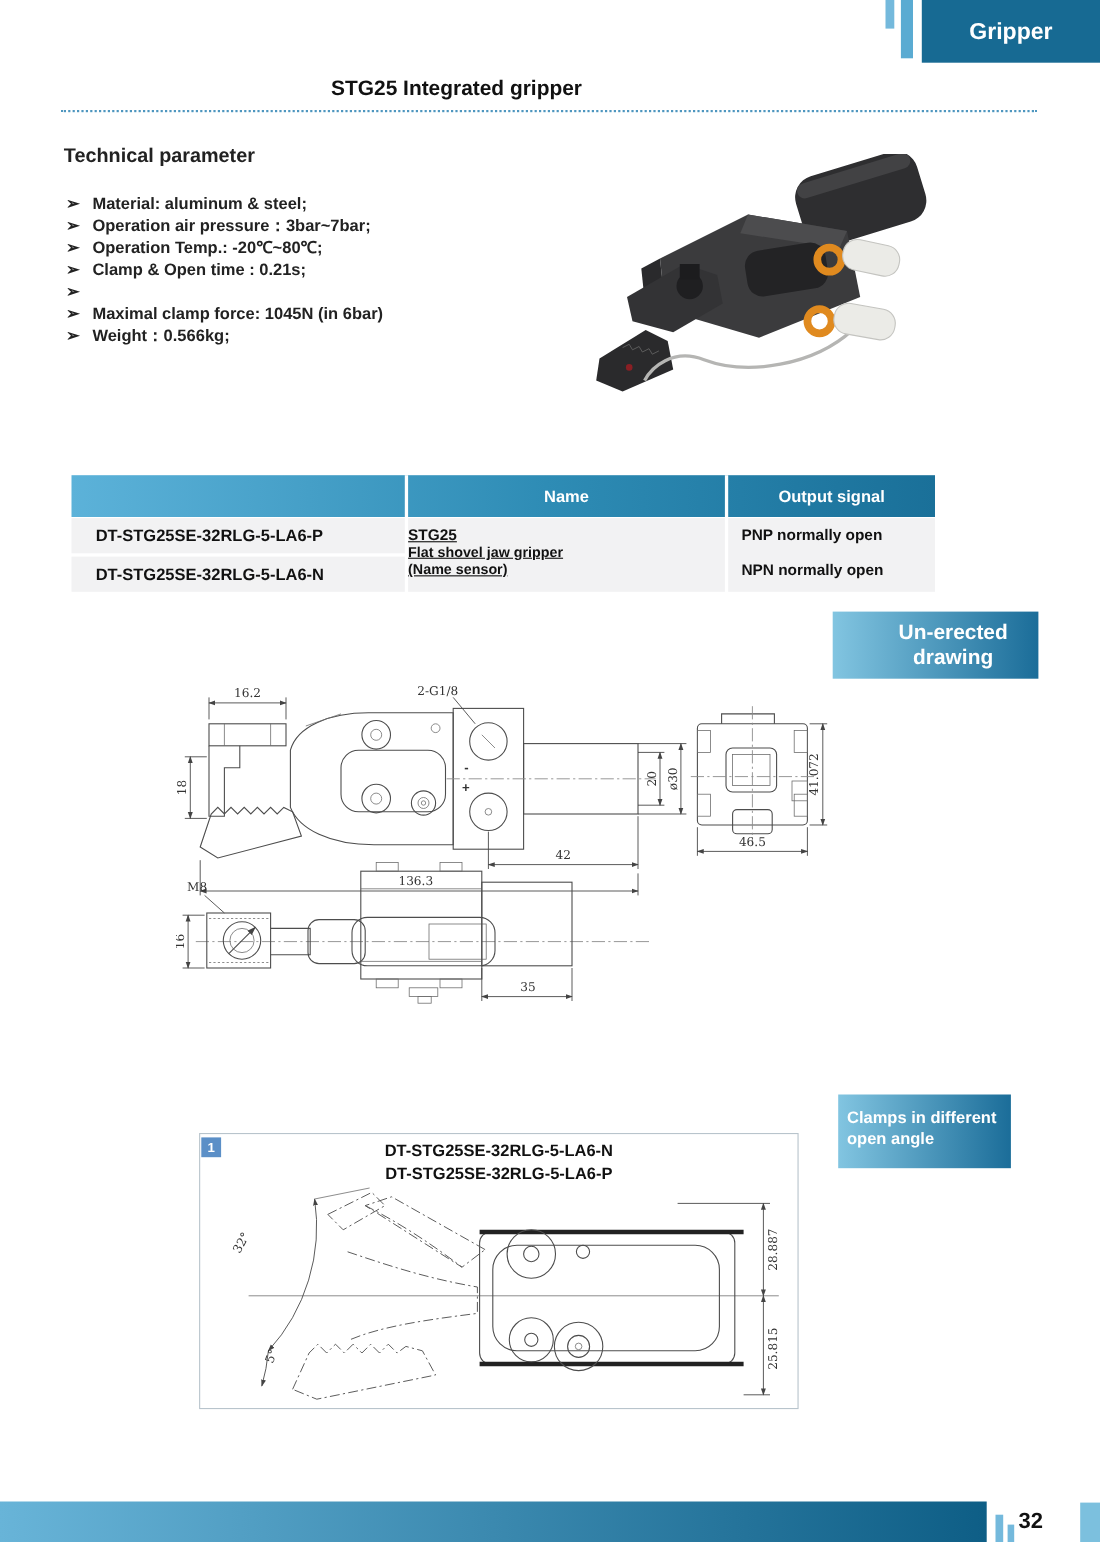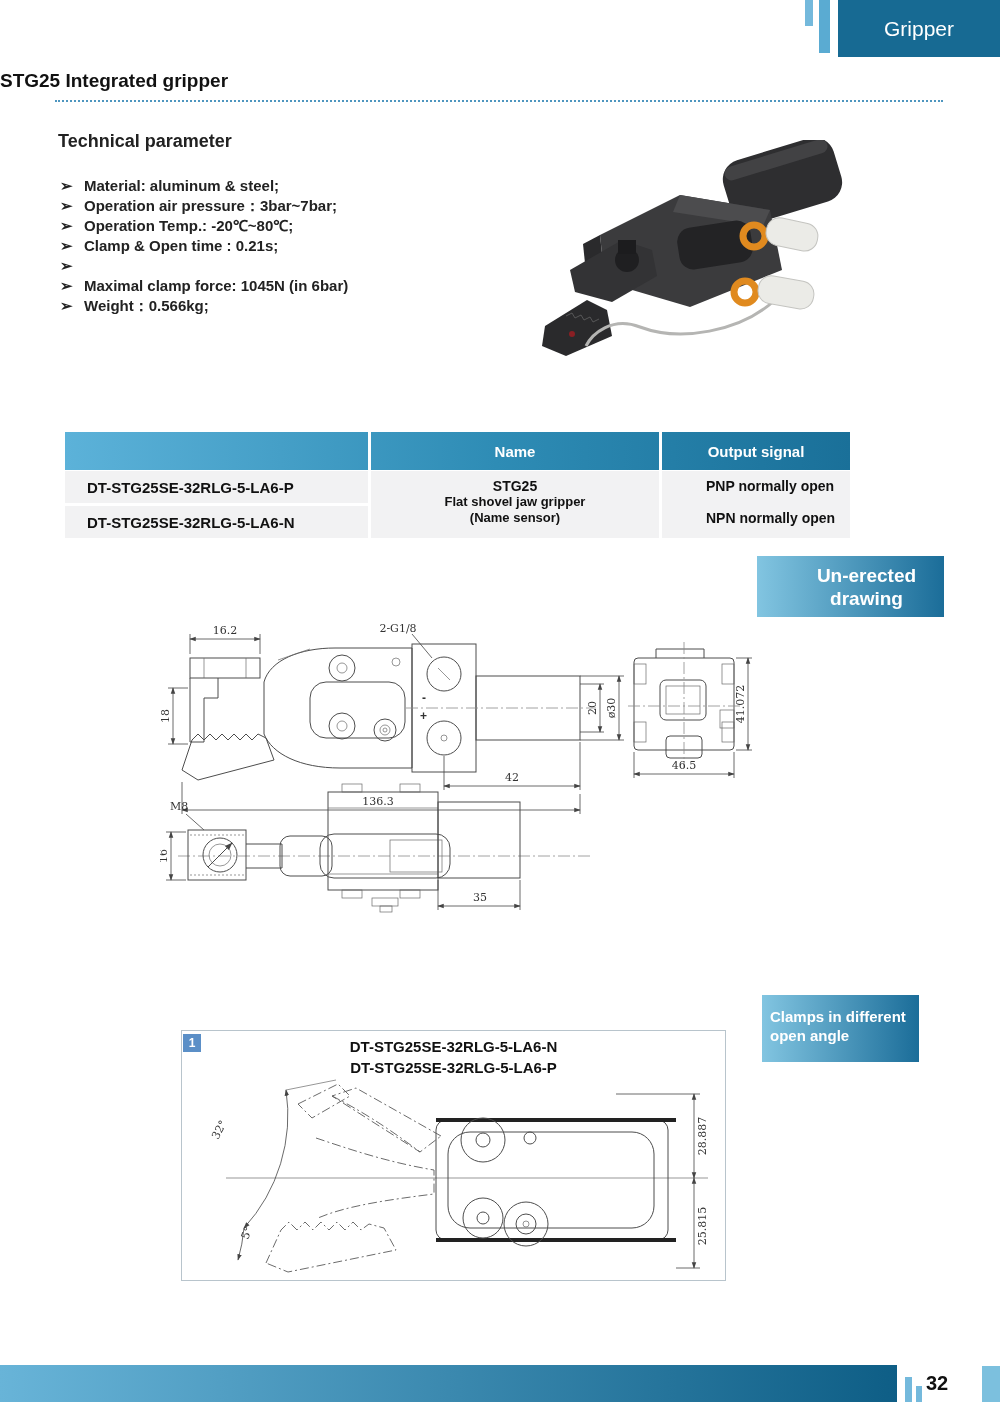--- a/index.html
+++ b/index.html
@@ -5,44 +5,44 @@
   html,body{margin:0;padding:0;background:#fff;}
   #page{position:relative;width:1000px;height:1402px;background:#fff;overflow:hidden;
         font-family:"Liberation Sans",sans-serif;color:#1a1a1a;}
   .abs{position:absolute;}
 
   
   .hdr-bar1{left:805px;top:0;width:8px;height:26px;background:#74b9dc;}
   .hdr-bar2{left:819px;top:0;width:11px;height:53px;background:#5aabd2;}
   .hdr-box{left:838px;top:0;width:162px;height:57px;background:#176a93;
            display:flex;align-items:center;justify-content:center;}
-  .hdr-box span{color:#fff;font-weight:normal;font-size:21px;}
-
-  .page-title{left:0;top:70px;width:830px;font-size:19px;font-weight:bold;color:#111;}
+  .hdr-box span{color:#fff;font-weight:bold;font-size:21px;}
+
+  .page-title{left:0;top:70px;width:830px;text-align:center;font-size:19px;font-weight:bold;color:#111;}
   .title-rule{left:55px;top:100px;width:888px;border-top:2px dotted #4e96bf;height:0;}
 
   .tech-head{left:58px;top:131px;font-size:18px;font-weight:bold;color:#222;}
   .tp-list{left:60px;top:176px;width:480px;}
   .tp-item{display:flex;font-size:15px;font-weight:bold;color:#222;line-height:20px;}
   .tp-arrow{width:24px;flex:0 0 24px;color:#222;}
 
   
   .tbl-header{left:65px;top:432px;width:785px;height:38px;
       background:linear-gradient(90deg,#5cb2d9 0%,#2e8cb5 55%,#1a7099 100%);}
   .tbl-sep{top:432px;width:3px;height:106px;background:#fff;}
   .th-label{position:absolute;top:0;height:38px;display:flex;align-items:center;justify-content:center;
       color:#fff;font-weight:bold;font-size:15px;}
   .cell{background:#f2f2f3;}
   .type-cell{left:65px;width:303px;height:32px;display:flex;align-items:center;
       padding-left:22px;box-sizing:border-box;font-weight:bold;font-size:15px;color:#111;}
-  .name-cell{left:371px;top:471px;width:288px;height:67px;text-align:center;color:#111;}
+  .name-cell{left:371px;top:471px;width:288px;height:67px;text-align:left;color:#111;text-decoration:underline;}
   .name-cell .l1{margin-top:7px;font-weight:bold;font-size:14px;}
   .name-cell .l2,.name-cell .l3{font-weight:bold;font-size:13px;line-height:16px;}
   .out-cell{left:662px;top:471px;width:188px;height:67px;color:#111;}
-  .out-line{position:absolute;left:12px;font-weight:bold;font-size:14px;margin-left:32px;}
+  .out-line{position:absolute;left:12px;font-weight:bold;font-size:14px;}
 
   
   .badge{background:linear-gradient(90deg,#82c5e1 0%,#1b6d99 100%);color:#fff;font-weight:bold;padding-left:32px;}
   .badge-unerected{left:757px;top:556px;width:155px;height:61px;font-size:19px;line-height:23px;
       display:flex;align-items:center;justify-content:center;text-align:center;}
   .badge-clamps{left:762px;top:995px;width:157px;height:67px;font-size:15px;line-height:19px;
       box-sizing:border-box;padding:12px 8px 0 8px;}
 
   
   .clamp-box{left:181px;top:1030px;width:545px;height:251px;border:1px solid #b8c4cc;box-sizing:border-box;}

